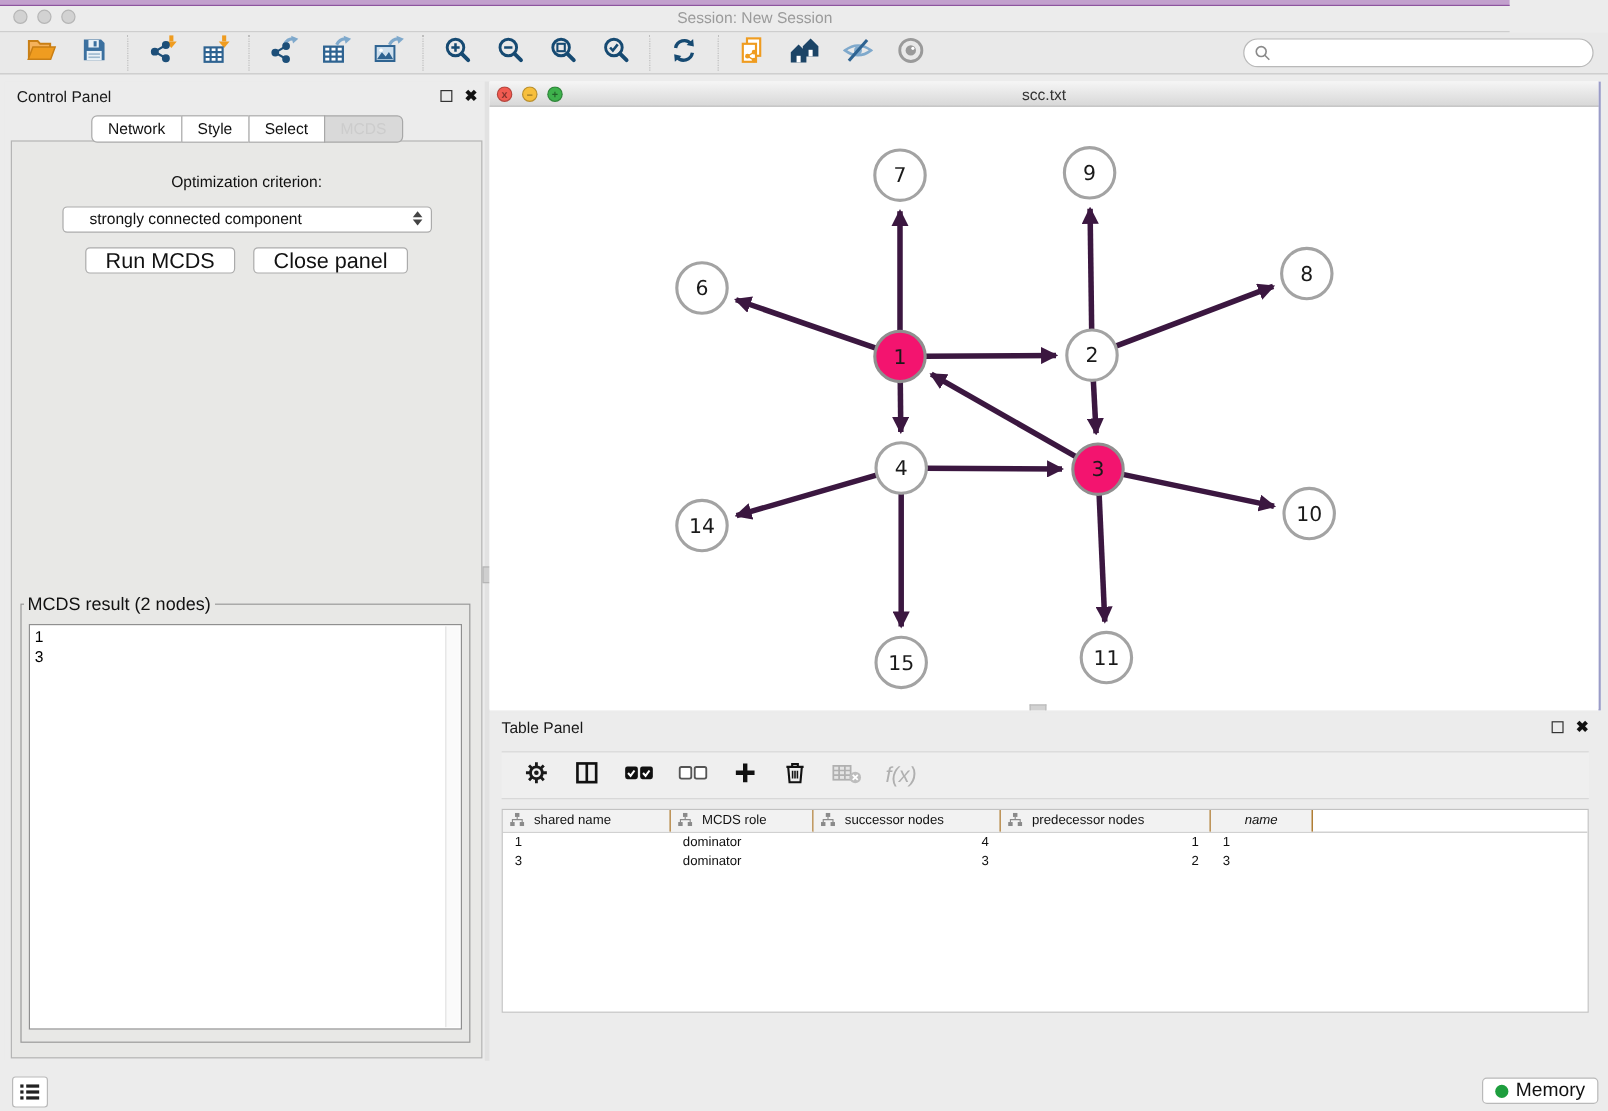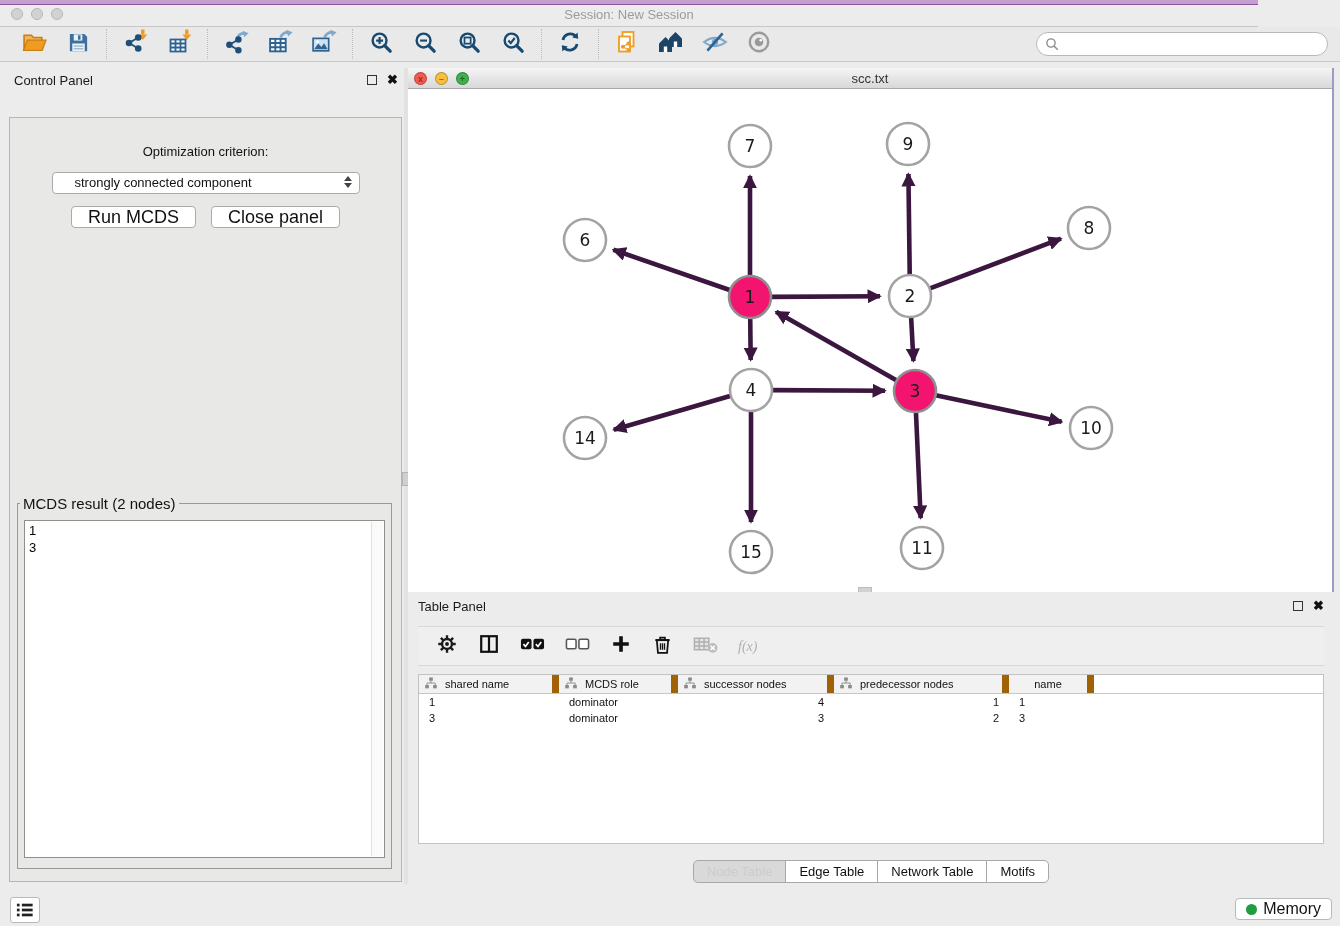--- a/index.html
+++ b/index.html
@@ -65,27 +65,27 @@
   .net-traffic{position:absolute;left:6px;top:4px;display:flex;gap:8px;}
   .ntl{width:13px;height:13px;border-radius:50%;font-size:9px;line-height:13px;text-align:center;font-weight:bold;}
   .canvas{position:relative;width:924px;height:502px;background:#fff;overflow:hidden;}
   .canvas svg{position:absolute;left:0;top:0;}
   .hgrip{position:absolute;left:450px;bottom:0;width:14px;height:5px;background:#d2d2d2;border:1px solid #bcbcbc;border-bottom:none;}
   
   .table-panel{position:absolute;left:408px;top:594px;width:926px;height:290px;background:#ececec;}
   .tp-toolbar{position:absolute;left:10px;right:10px;top:32px;height:40px;background:#efefef;
     border-top:1px solid #d8d8d8;border-bottom:1px solid #d8d8d8;display:flex;align-items:center;gap:20px;padding-left:18px;}
   .tp-btn{display:flex;align-items:center;justify-content:center;height:28px;}
-  .fx{font-family:Liberation Serif, serif;font-style:italic;font-size:14px;color:#b0b0b0;}
+  .fx{font-family:Liberation Sans, sans-serif;font-style:italic;font-size:18px;color:#b0b0b0;}
   .tp-table{position:absolute;left:10px;right:10px;top:80px;bottom:40px;background:#fff;border:1px solid #c2c2c2;overflow:hidden;}
   .thead{display:flex;height:19px;border-bottom:1px solid #c6c6c6;}
-  .th{display:flex;align-items:center;background:#f2f2f2;border-right:7px solid #a16207;
+  .th{display:flex;align-items:center;background:#f2f2f2;border-right:1px solid #a16207;
     font-size:11px;color:#111;padding:0 6px;gap:8px;}
   .th .lbl{flex:1;text-align:left;}
-  .th.center .lbl{text-align:center;}
+  .th.center .lbl{text-align:center;font-style:italic;}
   .trow{display:flex;height:16px;}
   .td{font-size:11px;color:#111;padding:0 10px;line-height:16px;white-space:nowrap;overflow:hidden;}
   .tp-tabs{position:absolute;left:0;right:0;top:266px;display:flex;justify-content:center;}
   
   .statusbar{position:absolute;left:0;top:886px;width:1340px;height:40px;background:#ececec;}
   .sb-left{position:absolute;left:10px;top:11px;width:30px;height:26px;background:#fff;
     border:1px solid #b9b9b9;border-radius:3px;display:flex;align-items:center;justify-content:center;}
   .sb-mem{position:absolute;right:8px;top:12px;height:22px;background:#fff;border:1px solid #b9b9b9;
     border-radius:4px;display:flex;align-items:center;gap:6px;padding:0 10px;font-size:16px;color:#111;}
   .mem-dot{width:11px;height:11px;border-radius:50%;}
@@ -276,20 +276,26 @@
   </div>
 </div>
 
 <div class="control-panel">
   <div class="panel-head">
     <span class="panel-title">Control Panel</span>
     <span class="spacer"></span>
     <span class="float-box"></span>
     <span class="close-x">✖</span>
   </div>
+  <div class="cp-tabs" id="cp-tabs">
+      <span class="tab first">Network</span>
+      <span class="tab">Style</span>
+      <span class="tab">Select</span>
+      <span class="tab last selected">MCDS</span>
+    </div>
   <div class="cp-box">
     <span class="opt-label">Optimization criterion:</span>
     <div class="dropdown">
       <span>strongly connected component</span>
       <span class="dd-arrows">
           <i class="dd-up"></i>
           <i class="dd-down"></i>
         </span>
     </div>
     <div class="cp-buttons">
@@ -490,26 +496,20 @@
         <div class="td" style="width: 85px; text-align: left;">1</div>
       </div>
       <div class="trow">
         <div class="td" style="width: 140px; text-align: left;">3</div>
         <div class="td" style="width: 119px; text-align: left;">dominator</div>
         <div class="td" style="width: 156px; text-align: right;">3</div>
         <div class="td" style="width: 175px; text-align: right;">2</div>
         <div class="td" style="width: 85px; text-align: left;">3</div>
       </div>
     </div>
-  <div class="tp-tabs" id="tp-tabs">
-      <span class="tab first selected">Node Table</span>
-      <span class="tab">Edge Table</span>
-      <span class="tab">Network Table</span>
-      <span class="tab last">Motifs</span>
-    </div>
 </div>
 
 <div class="statusbar">
   <div class="sb-left">
     <svg width="22" height="18" viewBox="0 0 24 20">
       <g fill="#222">
         <rect x="3" y="3" width="3" height="3"></rect>
           <rect x="3" y="8.5" width="3" height="3"></rect>
           <rect x="3" y="14" width="3" height="3"></rect>
         <rect x="8.5" y="3" width="12" height="3"></rect>

